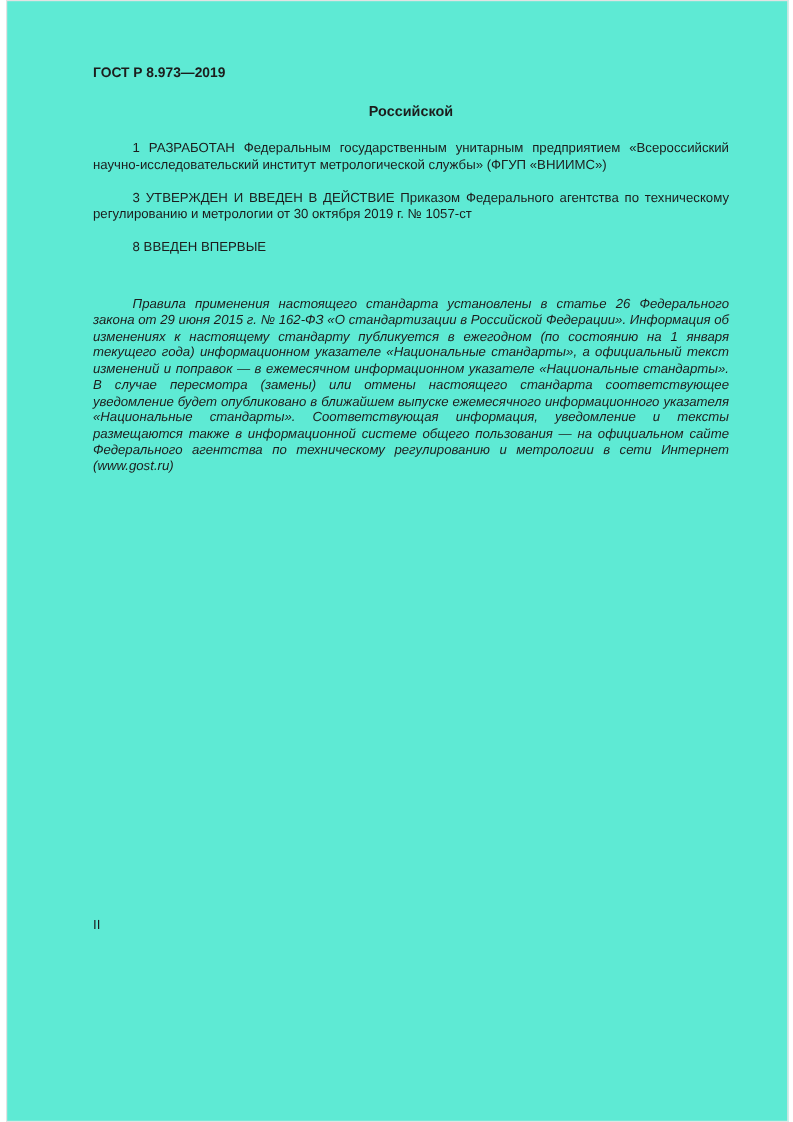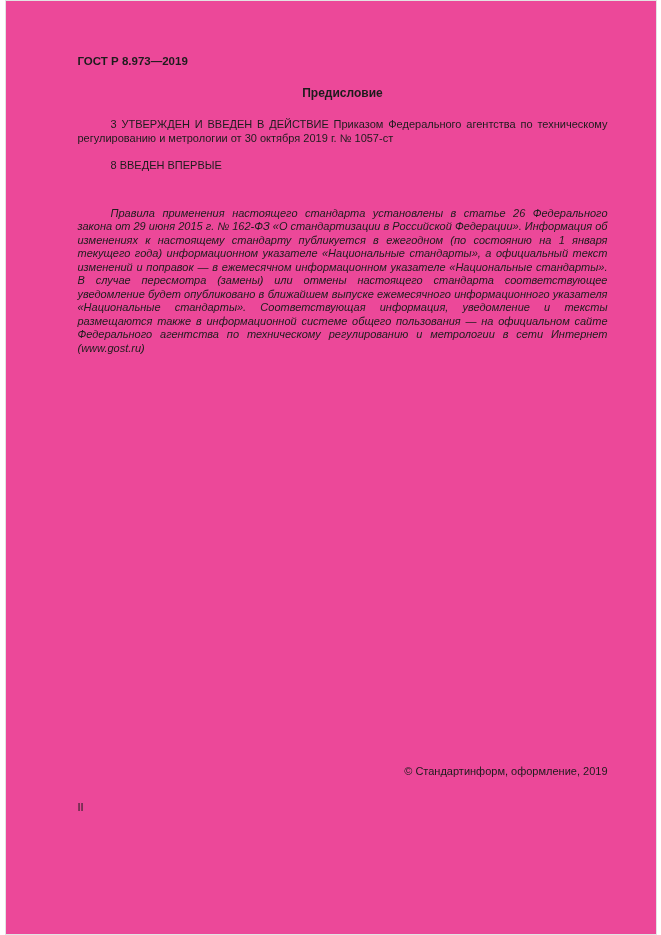--- a/index.html
+++ b/index.html
@@ -5,21 +5,21 @@
   html, body {
     margin: 0;
     padding: 0;
     background: #ffffff;
   }
   .page {
     position: relative;
     width: 652px;
     height: 935px;
     margin: 0 auto;
-    background: #ec4899;
+    background: #5eead4;
     box-sizing: border-box;
     border: 1px solid #e3e3e3;
     font-family: "Liberation Sans", sans-serif;
     color: #1c1c1c;
     font-size: 11px;
     line-height: 13.5px;
   }
   .content {
     position: absolute;
     top: 54px;
@@ -68,30 +68,30 @@
     text-align: left;
   }
 </style>
 </head>
 <body>
 
 <div class="page">
   <div class="content">
     <div class="doc-code">ГОСТ Р 8.973—2019</div>
 
-    <div class="page-title">Предисловие</div>
+    <div class="page-title">Российской</div>
 
+    <p class="para">1 РАЗРАБОТАН Федеральным государственным унитарным предприятием «Всероссийский научно-исследовательский институт метрологической службы» (ФГУП «ВНИИМС»)</p>
 
 
     <p class="para">3 УТВЕРЖДЕН И ВВЕДЕН В ДЕЙСТВИЕ Приказом Федерального агентства по техническому регулированию и метрологии от 30 октября 2019 г. № 1057-ст</p>
 
     <p class="para">8 ВВЕДЕН ВПЕРВЫЕ</p>
 
     <p class="legal-note">Правила применения настоящего стандарта установлены в статье 26 Федерального закона от 29 июня 2015 г. № 162-ФЗ «О стандартизации в Российской Федерации». Информация об изменениях к настоящему стандарту публикуется в ежегодном (по состоянию на 1 января текущего года) информационном указателе «Национальные стандарты», а официальный текст изменений и поправок — в ежемесячном информационном указателе «Национальные стандарты». В случае пересмотра (замены) или отмены настоящего стандарта соответствующее уведомление будет опубликовано в ближайшем выпуске ежемесячного информационного указателя «Национальные стандарты». Соответствующая информация, уведомление и тексты размещаются также в информационной системе общего пользования — на официальном сайте Федерального агентства по техническому регулированию и метрологии в сети Интернет (www.gost.ru)</p>
   </div>
 
   <div class="footer">
-    <div class="copyright">© Стандартинформ, оформление, 2019</div>
 
 
     <div class="page-number">II</div>
   </div>
 </div>
 
 </body></html>

